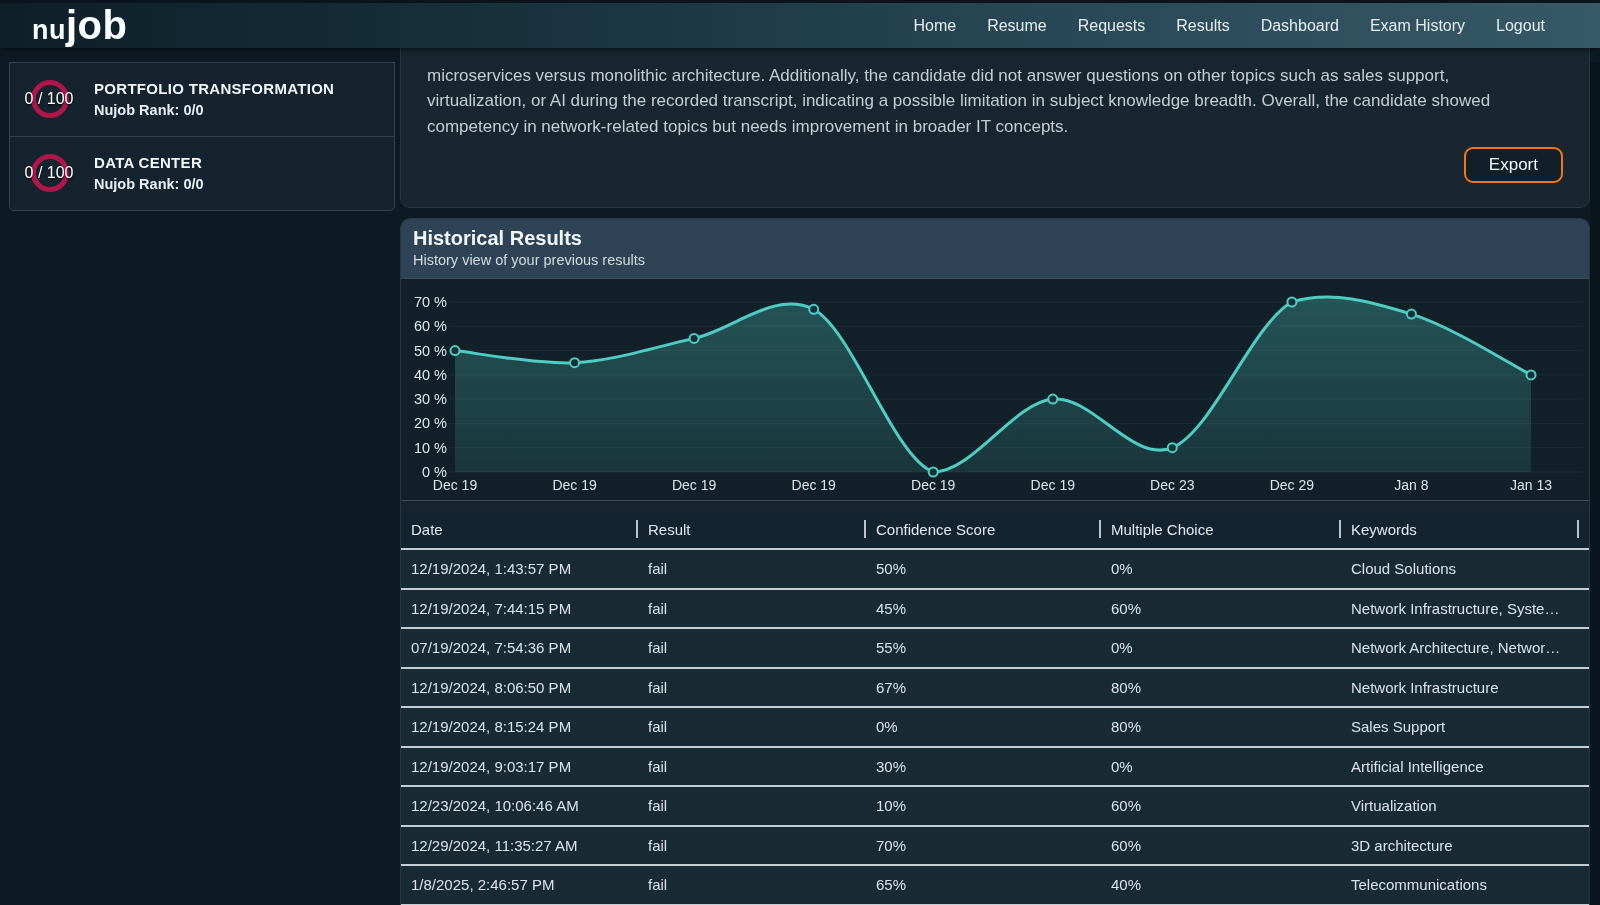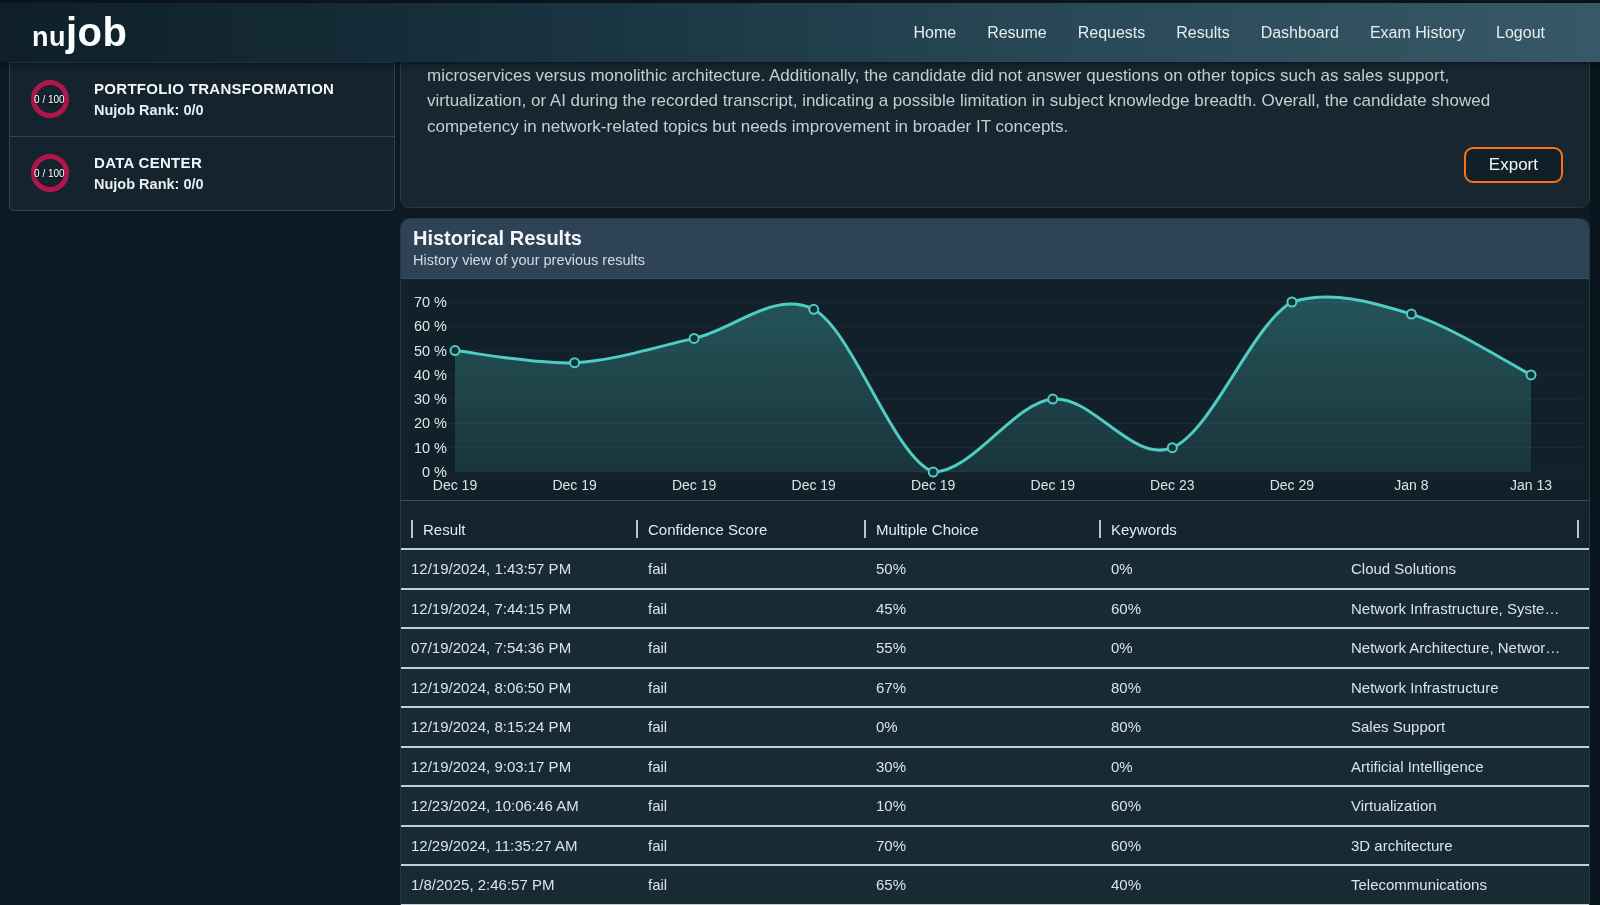--- a/index.html
+++ b/index.html
@@ -1,41 +1,41 @@
 <!DOCTYPE html>
 <html><head>
 <meta charset="utf-8">
 <style>
   * { margin:0; padding:0; box-sizing:border-box; }
   body { background:#0e1a23; font-family:"Liberation Sans", sans-serif; }
   .app { position:relative; width:1600px; height:905px; overflow:hidden; background:#0e1a23; }
 
   
   .topnav {
-    position:absolute; top:0; left:0; width:1600px; height:62px;
+    position:absolute; top:0; left:0; width:1600px; height:48px;
     background:linear-gradient(90deg,#0e1f28 0%, #16303c 30%, #2b4a59 70%, #375866 100%);
     border-top:3px solid #0a141a;
     display:flex; align-items:center; padding:0 55px 0 32px;
     box-shadow:0 2px 6px rgba(0,0,0,.45);
     z-index:5;
   }
   .logo { display:flex; align-items:baseline; color:#fafcfd; font-weight:bold; cursor:default; }
   .logo .lg-sm { font-size:27px; letter-spacing:.5px; }
   .logo .lg-big { font-size:40px; letter-spacing:.5px; }
   .nav-links { margin-left:auto; display:flex; gap:31px; align-items:center; }
   .nav-link { color:#e6edf0; font-size:16px; cursor:pointer; white-space:nowrap; }
 
   
   .sidebar { position:absolute; left:0; top:62px; width:398px; bottom:0; background:#0e1a23; }
   .sidebar-cards { position:absolute; left:9px; right:3px; top:0; border:1px solid #31434f; border-radius:0 0 5px 5px; background:#14232d; overflow:hidden; }
   .sidebar-card { display:flex; align-items:center; gap:22px; padding:14px 16px 15px 18px; cursor:pointer; }
   .sidebar-card + .sidebar-card { border-top:1px solid #31434f; }
   .ring-wrap { position:relative; width:44px; height:44px; flex:0 0 44px; }
   .ring { position:absolute; left:3px; top:3px; width:38px; height:38px; border:5px solid #b0164a; border-radius:50%; }
-  .ring-label { position:absolute; left:50%; top:50%; transform:translate(-52%,-50%); font-size:10px; color:#ffffff; white-space:nowrap; text-shadow:0 1px 2px rgba(0,0,0,.85); }
+  .ring-label { position:absolute; left:50%; top:50%; transform:translate(-52%,-50%); font-size:16px; color:#ffffff; white-space:nowrap; text-shadow:0 1px 2px rgba(0,0,0,.85); }
   .card-title { font-size:15px; font-weight:bold; color:#f2f6f8; letter-spacing:.3px; margin-bottom:5px; }
   .card-rank { font-size:14.5px; font-weight:bold; color:#e8eef1; }
 
   
   .main { position:absolute; left:400px; top:62px; width:1190px; height:663px; }
   .right-strip { position:absolute; right:0; top:62px; width:10px; bottom:0; background:#0a141c; }
 
   
   .summary-panel {
     position:absolute; left:0; right:0; top:-36px; height:182px;
@@ -186,20 +186,23 @@
             <text x="651.8" y="211" text-anchor="middle" class="x-label">Dec 19</text>
             <text x="771.3" y="211" text-anchor="middle" class="x-label">Dec 23</text>
             <text x="890.9" y="211" text-anchor="middle" class="x-label">Dec 29</text>
             <text x="1010.4" y="211" text-anchor="middle" class="x-label">Jan 8</text>
             <text x="1130.0" y="211" text-anchor="middle" class="x-label">Jan 13</text>
           </svg>
       </div>
 
       <div class="results-table">
         <div class="t-head">
+          <div class="h-cell">
+              <span>Date</span>
+            </div>
             <div class="h-cell">
               <span class="h-bar"></span>
               <span>Result</span>
             </div>
             <div class="h-cell">
               <span class="h-bar"></span>
               <span>Confidence Score</span>
             </div>
             <div class="h-cell">
               <span class="h-bar"></span>

